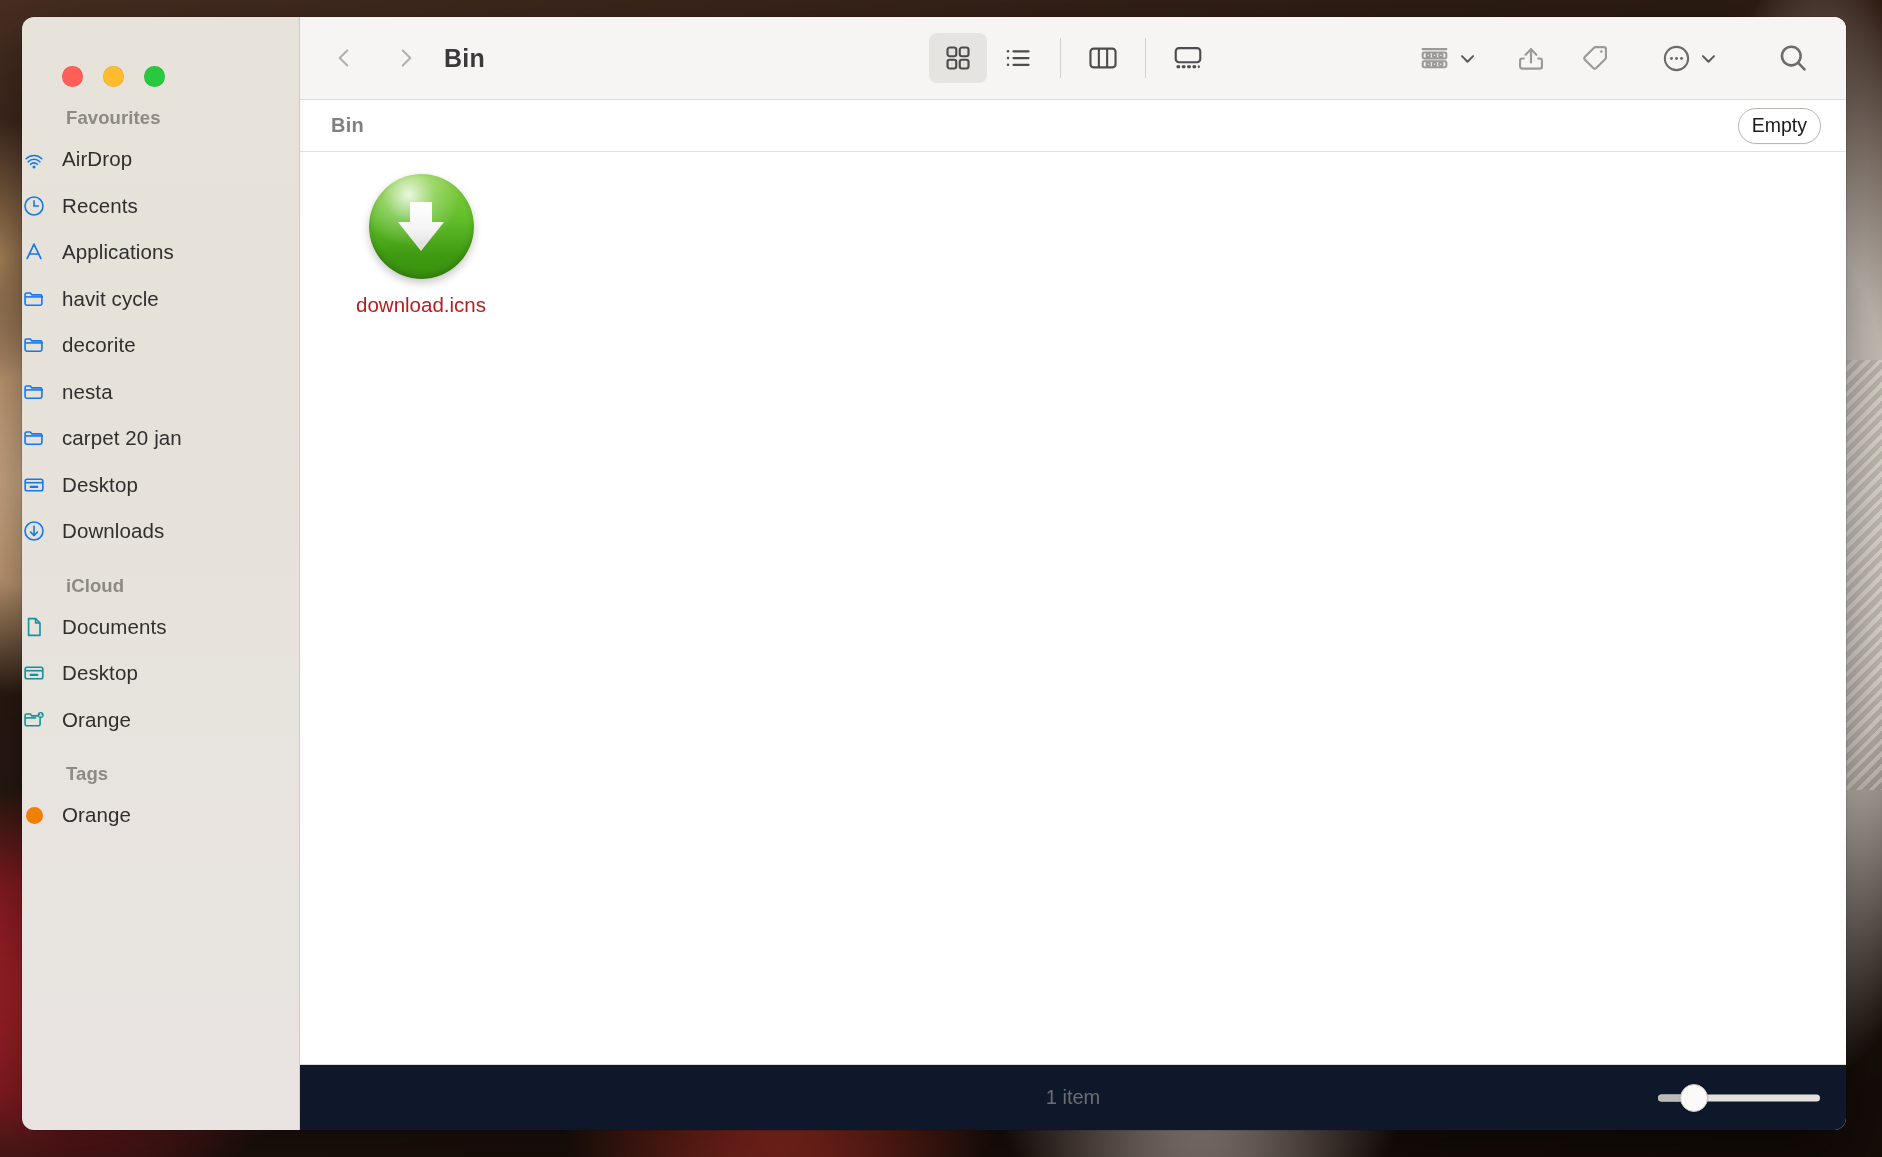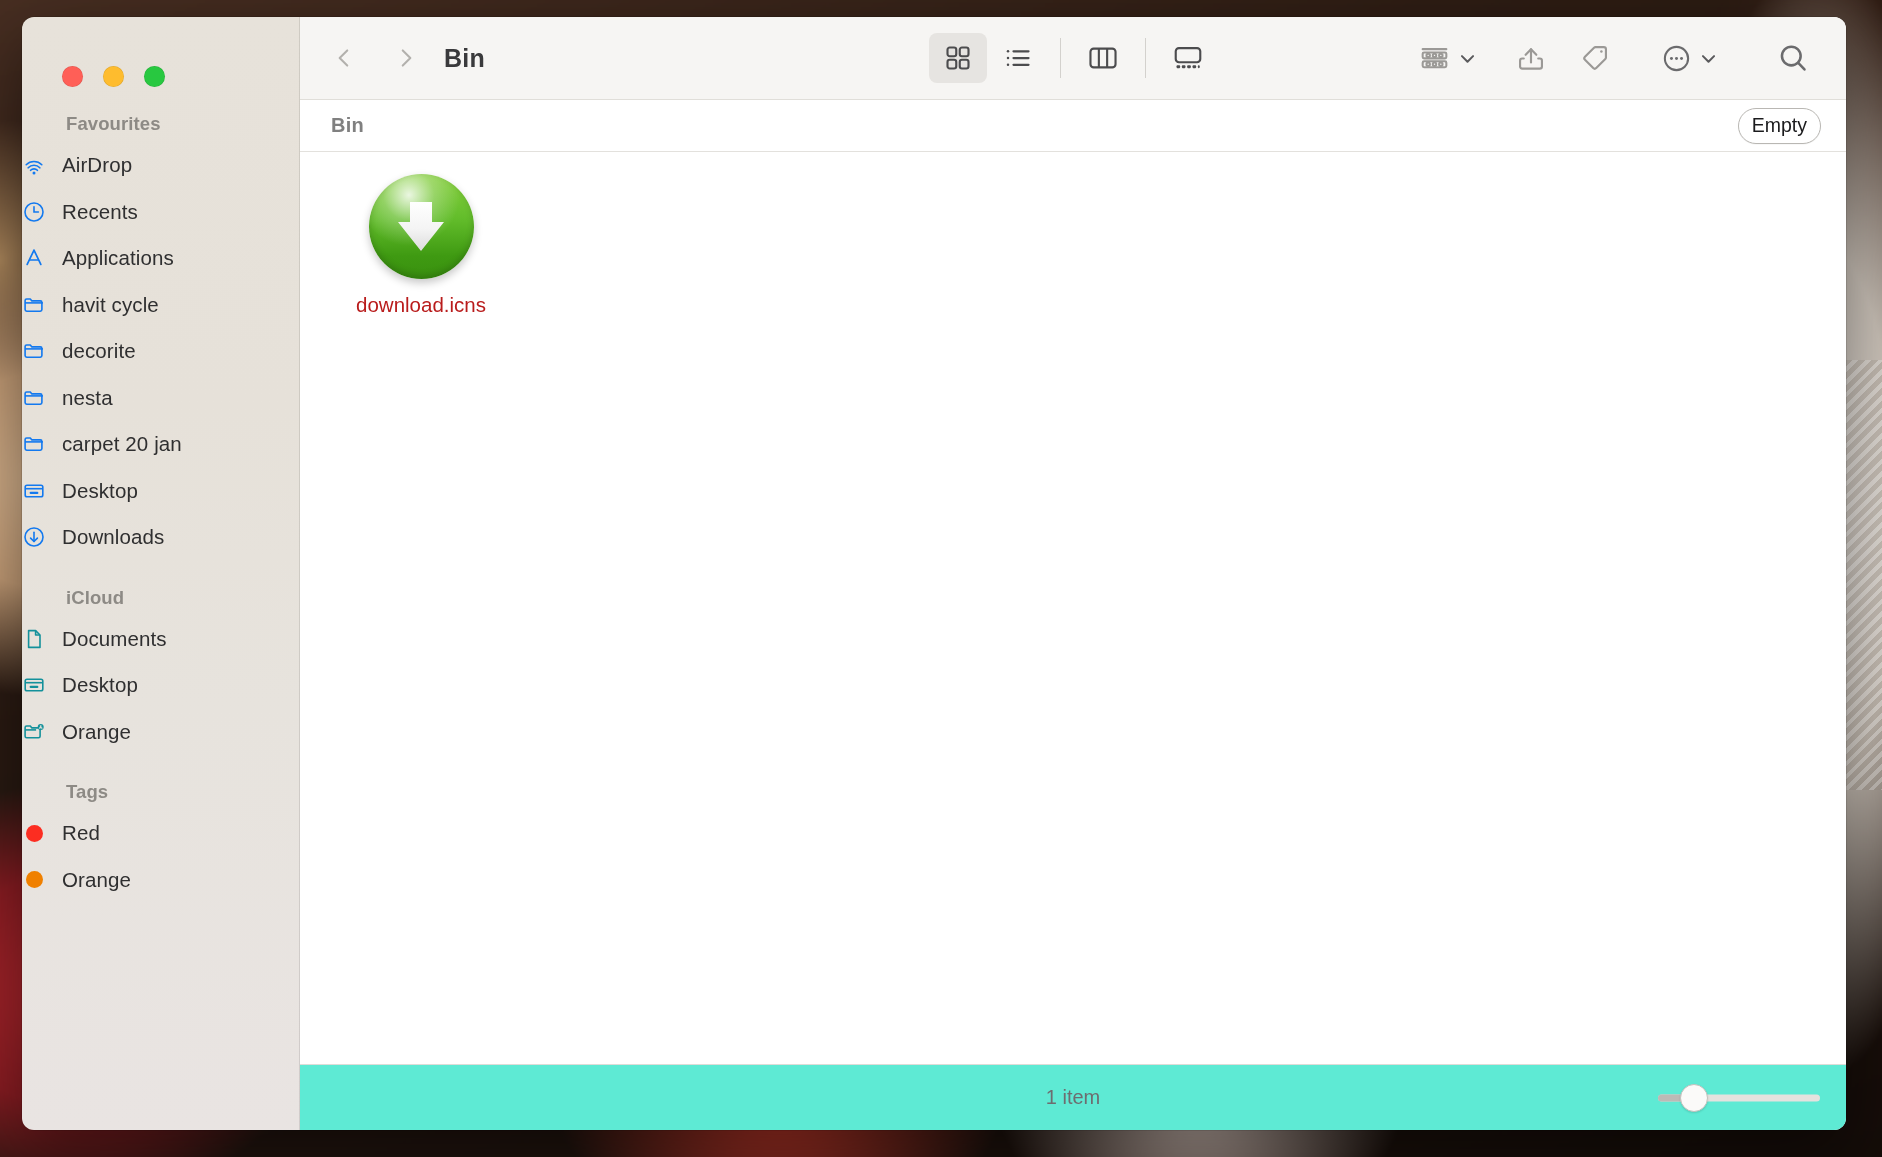--- a/index.html
+++ b/index.html
@@ -59,21 +59,21 @@
 
   .traffic {
     display: flex; gap: 20px;
     padding: 49px 0 0 40px;
   }
   .light { width: 21px; height: 21px; border-radius: 50%; }
   .light.red    { background: #ff5f57; box-shadow: inset 0 0 0 .5px rgba(0,0,0,.12); }
   .light.yellow { background: #febc2e; box-shadow: inset 0 0 0 .5px rgba(0,0,0,.12); }
   .light.green  { background: #28c840; box-shadow: inset 0 0 0 .5px rgba(0,0,0,.12); }
 
-  .sb-section { margin-top: 26px; }
+  .sb-section { margin-top: 20px; }
   .sb-header {
     font-size: 18.5px; font-weight: 700; color: #8d8a85;
     padding: 0 0 7px 44px; letter-spacing: .1px;
   }
   .sb-item {
     display: flex; align-items: center;
     height: 46.5px;
     gap: 16px;
     cursor: default;
   }
@@ -187,21 +187,21 @@
   }
   .file-name {
     margin-top: 14px;
     font-size: 20.5px; color: #b91c1c;
     white-space: nowrap;
   }
 
   
   #statusbar {
     height: 66px; flex: 0 0 66px;
-    background: #5eead4;
+    background: #0f172a;
     border-top: 1px solid #dedcd8;
     display: flex; align-items: center;
     position: relative;
     padding: 0 26px;
   }
   #status-text {
     position: absolute; left: 50%; transform: translateX(-50%);
     font-size: 20px; color: #6d6d70;
   }
   #zoom-slider {
@@ -382,26 +382,20 @@
             <path d="M17.1 8.5a1.9 1.9 0 0 1 3.2 0" stroke="#e7e2da" stroke-width="1.1"></path>
           </svg>
         </span>
         <span class="lbl">Orange</span>
       </div>
     </div>
 
     <div class="sb-section">
       <div class="sb-header">Tags</div>
 
-      <div class="sb-item">
-        <span class="ico">
-          <span class="tagdot" style="background:#fc2d21"></span>
-        </span>
-        <span class="lbl">Red</span>
-      </div>
 
       <div class="sb-item">
         <span class="ico">
           <span class="tagdot" style="background:#f08000"></span>
         </span>
         <span class="lbl">Orange</span>
       </div>
     </div>
   </div>
 

